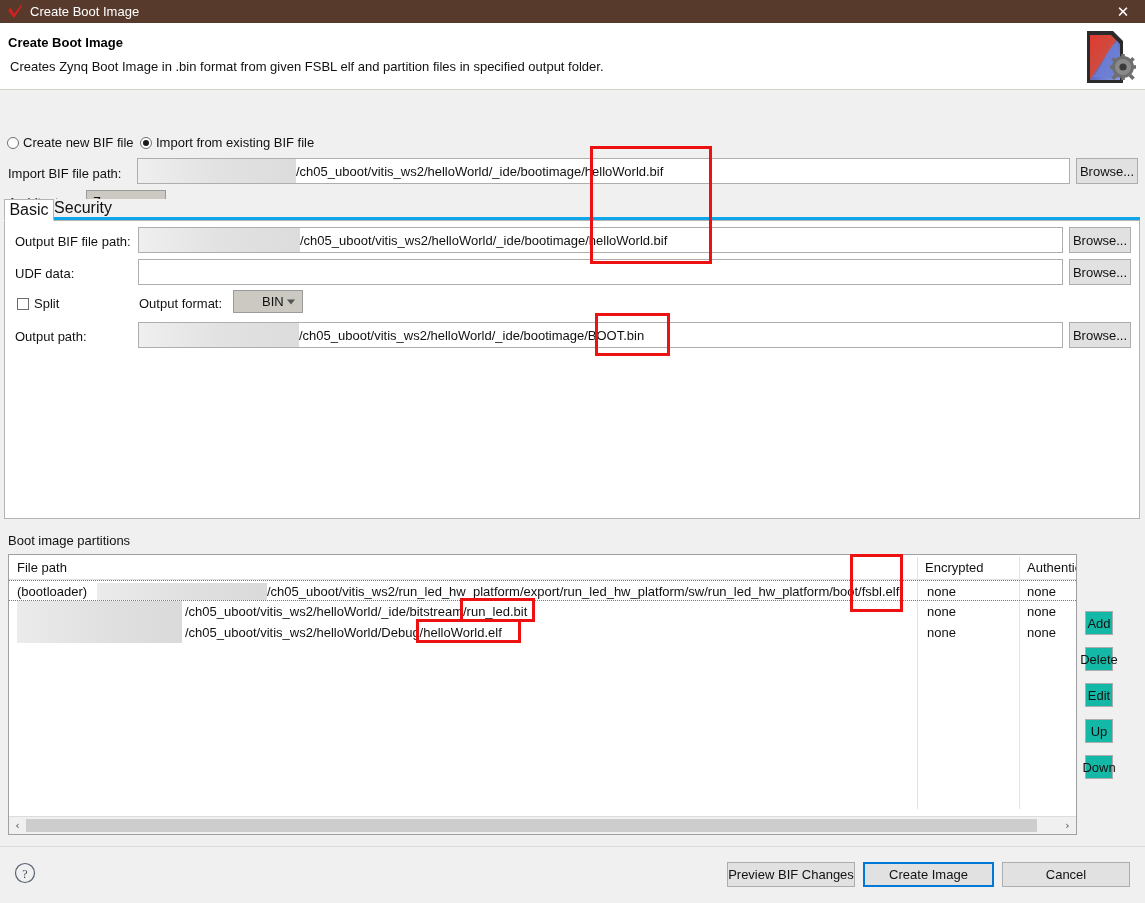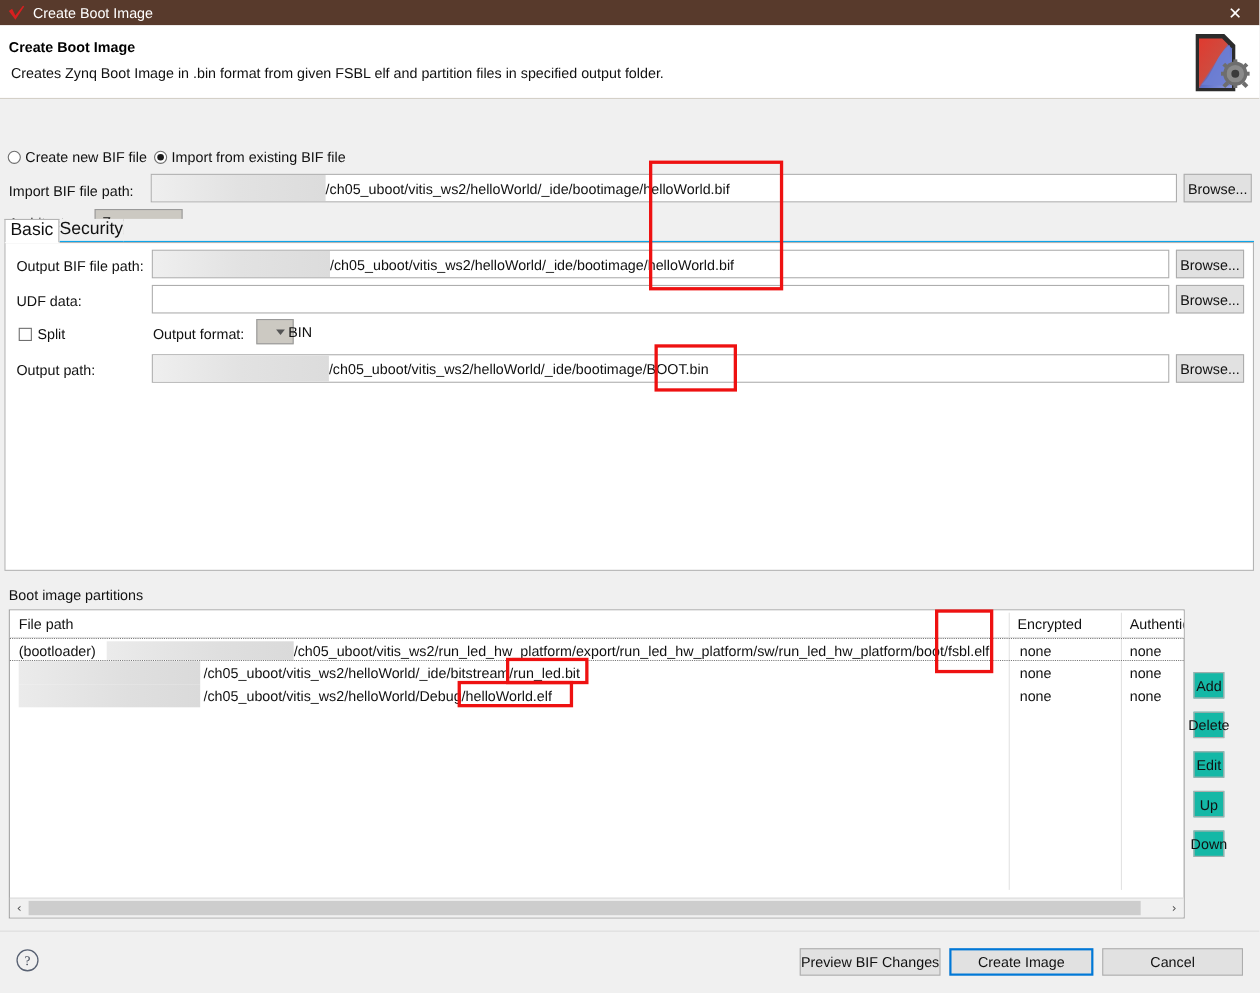--- a/index.html
+++ b/index.html
@@ -172,21 +172,21 @@
     font-size: 16px; color: #111;
     background: #f0f0f0;
   }
   .tab.active {
     background: #ffffff;
     border: 1px solid #b4b4b4;
     border-bottom: 1px solid #ffffff;
     z-index: 3;
   }
   .tab.inactive {
-    border-bottom: 2px solid #0ea5e9;
+    border-bottom: 4px solid #0ea5e9;
   }
   .tabpanel {
     position: absolute; left: 4px; top: 130px;
     width: 1136px; height: 299px;
     background: #ffffff;
     border: 1px solid #b4b4b4;
   }
 
   
   .partitions-label {
@@ -385,21 +385,21 @@
         <span class="tf-text" style="padding-left:4px;" placeholder=""></span>
       </div>
       <div class="btn" style="left:1064px; top:38px; width:62px; height:26px;">Browse...</div>
 
       <div class="check-wrap" style="left:12px; top:75px;">
         <span class="check-box"></span>
         <span>Split</span>
       </div>
 
       <div class="row-label" style="left:134px; top:75px;">Output format:</div>
-      <div class="combo" style="left:228px; top:69px; width:34px; height:23px;padding-left:28px;">
+      <div class="combo" style="left:228px; top:69px; width:70px; height:23px;padding-left:28px;">
         <span>BIN</span>
         <span class="caret"></span>
       </div>
 
       <div class="row-label" style="left:10px; top:108px;">Output path:</div>
       <div class="textfield" style="left:133px; top:101px; width:925px; height:26px;">
         <span class="redacted" style="width:160px;"></span>
         <span class="tf-text">/ch05_uboot/vitis_ws2/helloWorld/_ide/bootimage/BOOT.bin</span>
       </div>
       <div class="btn" style="left:1064px; top:101px; width:62px; height:26px;">Browse...</div>

